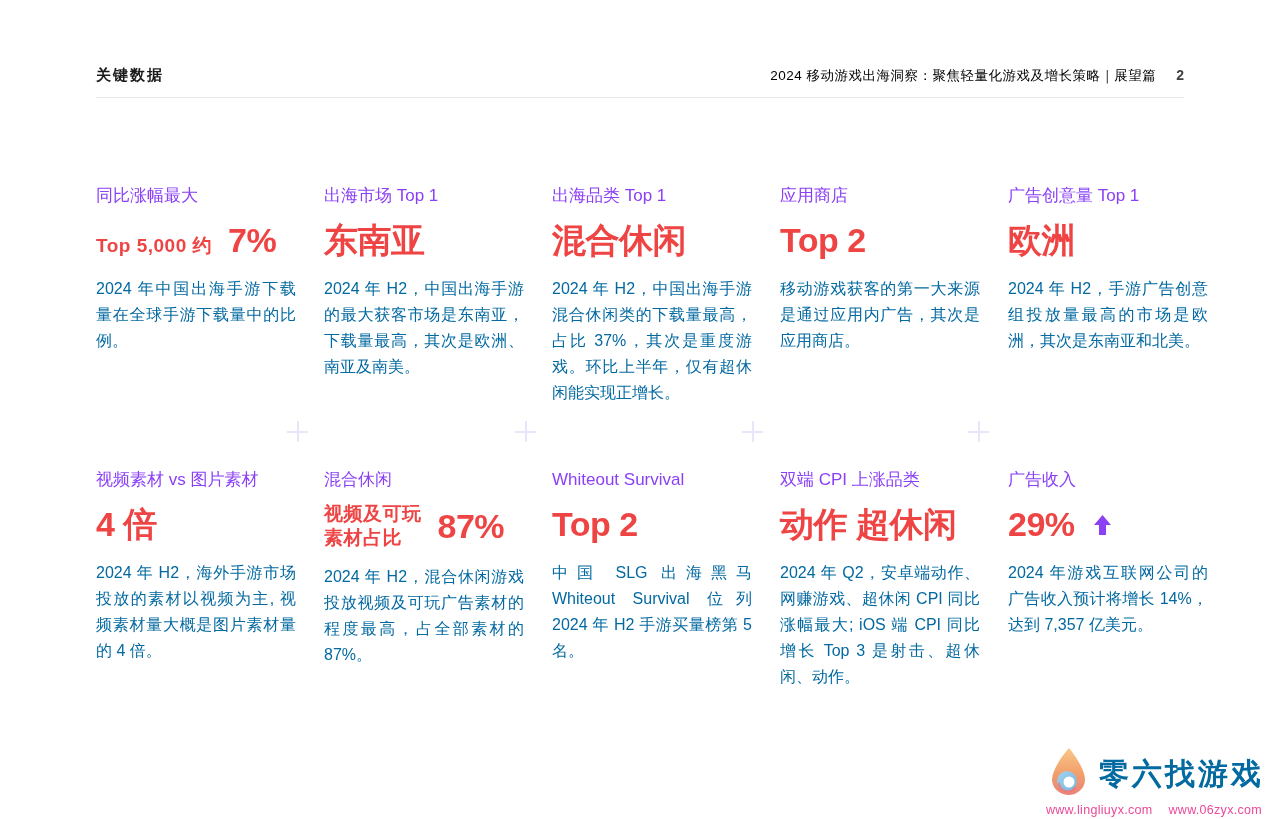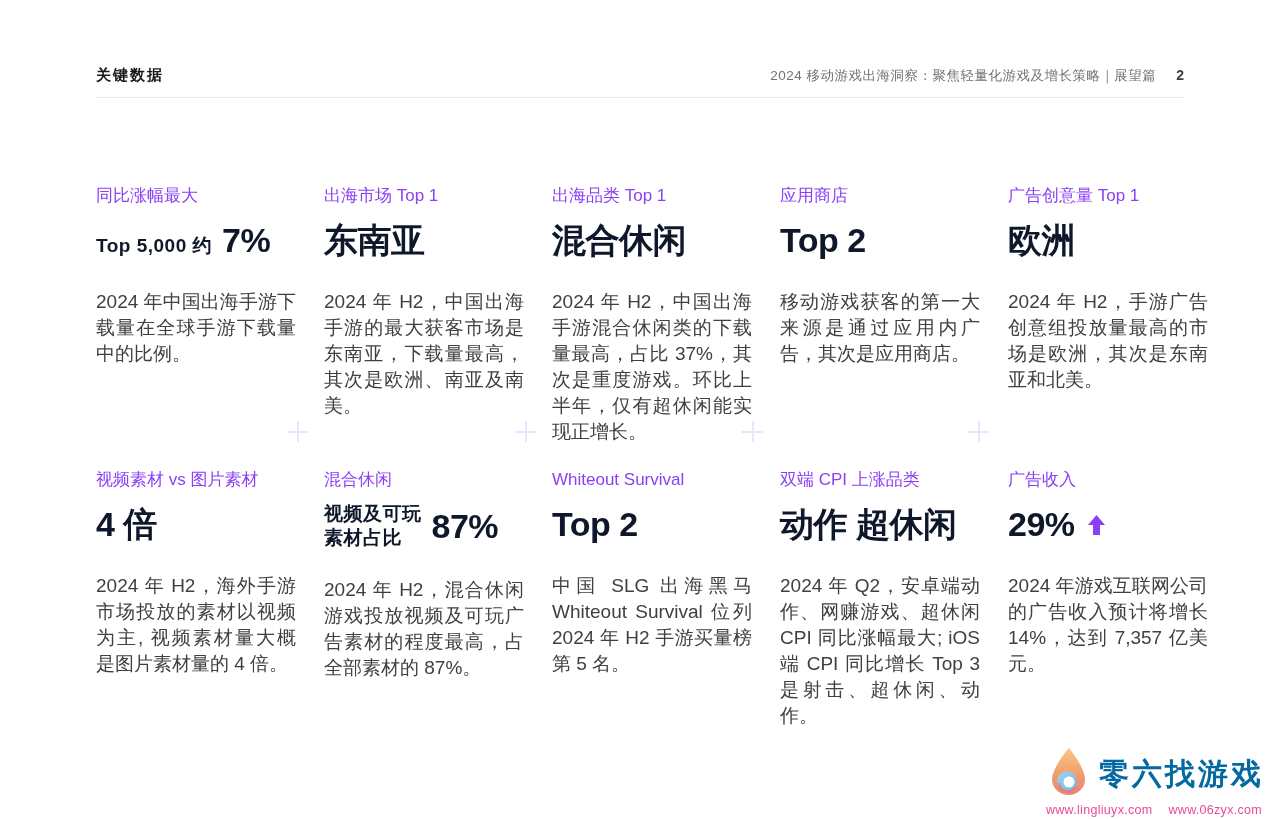--- a/index.html
+++ b/index.html
@@ -17,21 +17,21 @@
   .header {
     position: absolute;
     left: 96px; right: 96px; top: 66px;
     display: flex; justify-content: space-between; align-items: baseline;
   }
   .header-title {
     font-size: 15px; font-weight: 700; color: #1a1a1a; letter-spacing: 2px;
   }
   .header-right { display: flex; align-items: baseline; }
   .header-subtitle {
-    font-size: 13.5px; color: #737373; letter-spacing: 0.5px;
+    font-size: 13.5px; color: #000000; letter-spacing: 0.5px;
   }
   .page-number {
     font-size: 14px; color: #3f3f3f; font-weight: 600; margin-left: 20px;
   }
   .header-rule {
     position: absolute; left: 96px; width: 1088px; top: 97px;
     border-top: 1px solid #e8e8e8;
   }
 
   
@@ -44,37 +44,37 @@
   .row-1 { top: 184px; }
   .row-2 { top: 468px; }
 
   .card { width: 200px; }
   .card-label {
     font-size: 17px; font-weight: 500; color: #8b40f6;
     line-height: 24px; white-space: nowrap;
   }
   .card-stat {
     margin-top: 10px; min-height: 44px;
-    display: flex; align-items: baseline; gap: 10px;
-    color: #0f172a;
+    display: flex; align-items: baseline; gap: 16px;
+    color: #ef4444;
   }
   .card-stat.stat-center { align-items: center; }
   .stat-prefix {
     font-size: 19px; font-weight: 700; line-height: 24px;
     white-space: pre-line; letter-spacing: 0.5px;
   }
   .stat-prefix:empty { display: none; }
   .stat-big {
     font-size: 34px; font-weight: 800; line-height: 44px;
     letter-spacing: -0.5px; white-space: nowrap;
   }
   .stat-arrow { display: inline-flex; align-items: center; margin-left: 2px; }
   .card-body {
-    margin-top: 27px;
-    font-size: 19px; line-height: 26px; color: #404040;
+    margin-top: 14px;
+    font-size: 16px; line-height: 26px; color: #0369a1;
     text-align: justify;
   }
 
   
   .plus {
     position: absolute; width: 21px; height: 21px; top: 421px;
   }
   .plus::before, .plus::after {
     content: ""; position: absolute; background: #ece4fb;
   }

